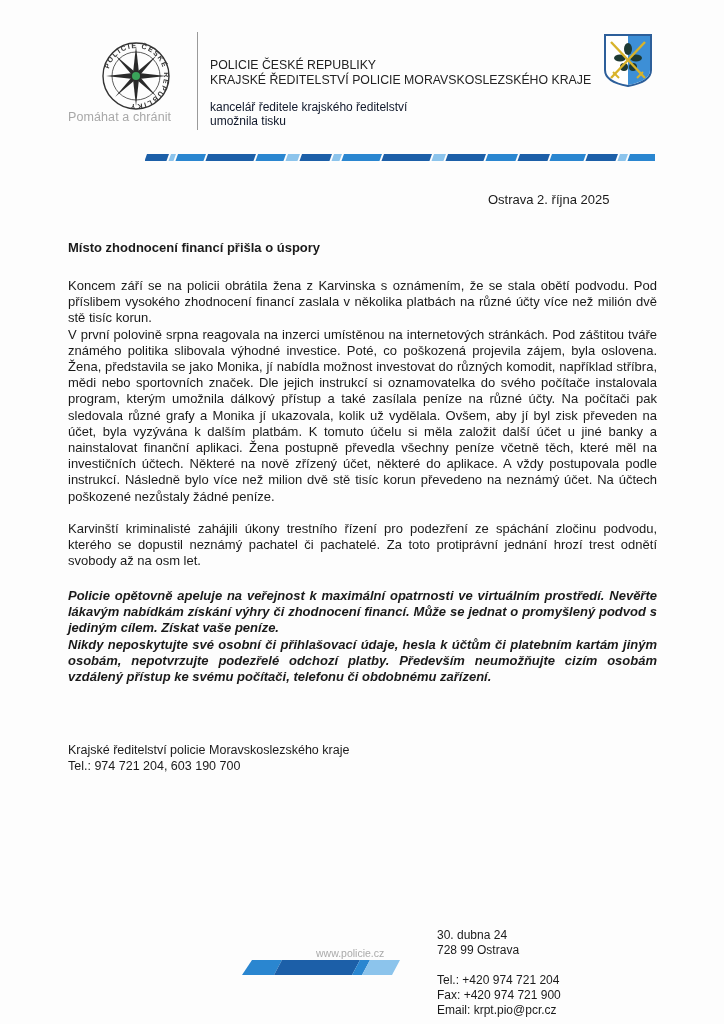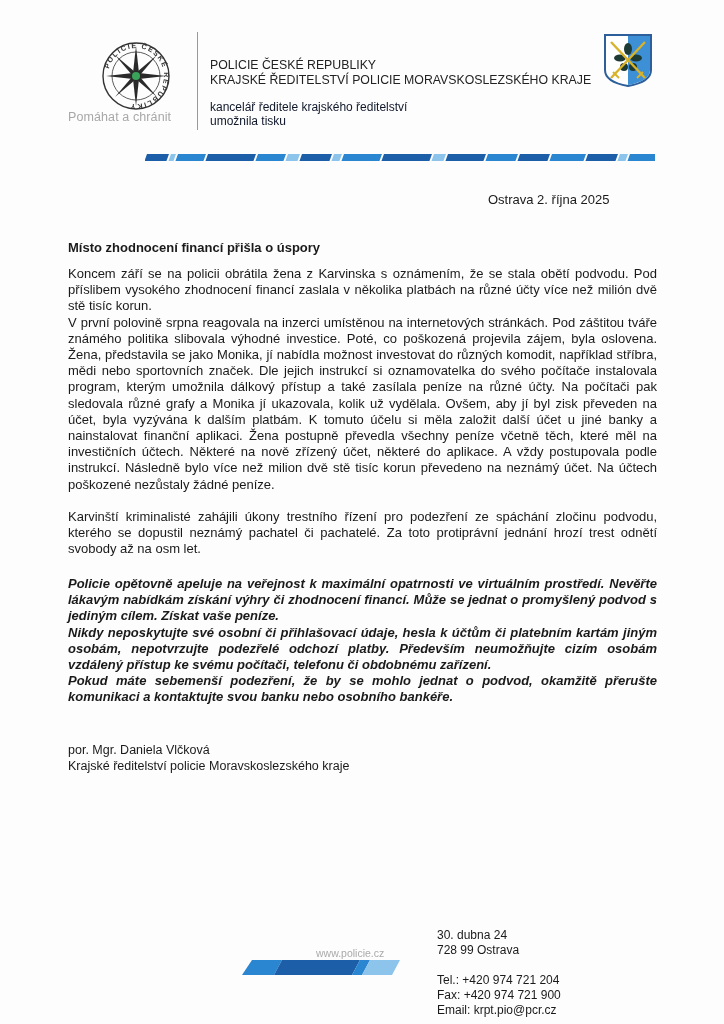--- a/index.html
+++ b/index.html
@@ -8,21 +8,21 @@
   .abs { position:absolute; }
   .logo-wrap { left:88px; top:28px; width:96px; height:96px; }
   .motto { left:68px; top:110px; font-size:12.5px; color:#a8a8a8; letter-spacing:0.1px; }
   .vline { left:197px; top:32px; width:1px; height:98px; background:#9a9a9a; }
   .hdr1 { left:210px; top:58px; font-size:12.3px; line-height:14.5px; color:#222; }
   .hdr2 { left:210px; top:100px; font-size:12px; line-height:14px; color:#0f172a; }
   .crest { left:602px; top:32px; width:52px; height:56px; }
   .stripe { left:145px; top:147px; width:510px; height:7px; }
   .date { left:488px; top:192px; font-size:13px; }
   .title { left:68px; top:240px; font-size:13px; font-weight:bold; }
-  .body-text { left:68px; width:589px; font-size:13px; line-height:16.2px; text-align:justify; }
+  .body-text { left:68px; width:589px; font-size:13px; line-height:16.2px; text-align:justify;margin-top:12px; }
   .p1 { top:266px; }
   .p2 { top:509px; }
   .p3 { top:576px; font-weight:bold; font-style:italic; }
   .p1 p, .p2 p, .p3 p { margin:0; }
   .sig { left:68px; top:742px; font-size:12.5px; line-height:16px; }
   .addr { left:437px; top:928px; font-size:12px; line-height:15px; }
   .web { left:316px; top:947px; font-size:10.5px; color:#aaa; }
   .foot-stripe { left:242px; top:960px; width:158px; height:15px; }
 </style>
 </head>
@@ -113,26 +113,25 @@
   <p>V první polovině srpna reagovala na inzerci umístěnou na internetových stránkách. Pod záštitou tváře známého politika slibovala výhodné investice. Poté, co poškozená projevila zájem, byla oslovena. Žena, představila se jako Monika, jí nabídla možnost investovat do různých komodit, například stříbra, mědi nebo sportovních značek. Dle jejich instrukcí si oznamovatelka do svého počítače instalovala program, kterým umožnila dálkový přístup a také zasílala peníze na různé účty. Na počítači pak sledovala různé grafy a Monika jí ukazovala, kolik už vydělala. Ovšem, aby jí byl zisk převeden na účet, byla vyzývána k dalším platbám. K tomuto účelu si měla založit další účet u jiné banky a nainstalovat finanční aplikaci. Žena postupně převedla všechny peníze včetně těch, které měl na investičních účtech. Některé na nově zřízený účet, některé do aplikace. A vždy postupovala podle instrukcí. Následně bylo více než milion dvě stě tisíc korun převedeno na neznámý účet. Na účtech poškozené nezůstaly žádné peníze.</p>
 </div>
 
 <div class="abs body-text p2">
   <p>Karvinští kriminalisté zahájili úkony trestního řízení pro podezření ze spáchání zločinu podvodu, kterého se dopustil neznámý pachatel či pachatelé. Za toto protiprávní jednání hrozí trest odnětí svobody až na osm let.</p>
 </div>
 
 <div class="abs body-text p3">
   <p>Policie opětovně apeluje na veřejnost k maximální opatrnosti ve virtuálním prostředí. Nevěřte lákavým nabídkám získání výhry či zhodnocení financí.  Může se jednat o promyšlený podvod s jediným cílem. Získat vaše peníze.</p>
   <p>Nikdy neposkytujte své osobní či přihlašovací údaje, hesla k účtům či platebním kartám jiným osobám, nepotvrzujte podezřelé odchozí platby. Především neumožňujte cizím osobám vzdálený přístup ke svému počítači, telefonu či obdobnému zařízení.</p>
-  <p>Pokud máte sebemenší podezření, že by se mohlo jednat o podvod, okamžitě přerušte komunikaci a kontaktujte svou banku nebo osobního bankéře.</p>
 </div>
 
 <div class="abs sig">
-  <div>por. Mgr. Daniela Vlčková</div>
   <div>Krajské ředitelství policie Moravskoslezského kraje</div>
+  <div>Tel.: 974 721 204, 603 190 700</div>
 </div>
 
 <div class="abs web">www.policie.cz</div>
 <div class="abs foot-stripe">
   <svg width="158" height="15" viewBox="0 0 158 15">
     <polygon points="10,0 40,0 32,15 0,15" fill="#2a86d0"></polygon>
     <polygon points="40,0 118,0 110,15 32,15" fill="#1c5fa8"></polygon>
     <polygon points="118,0 128,0 120,15 110,15" fill="#2a86d0"></polygon>
     <polygon points="128,0 158,0 150,15 120,15" fill="#8cc4ec"></polygon>
   </svg>

